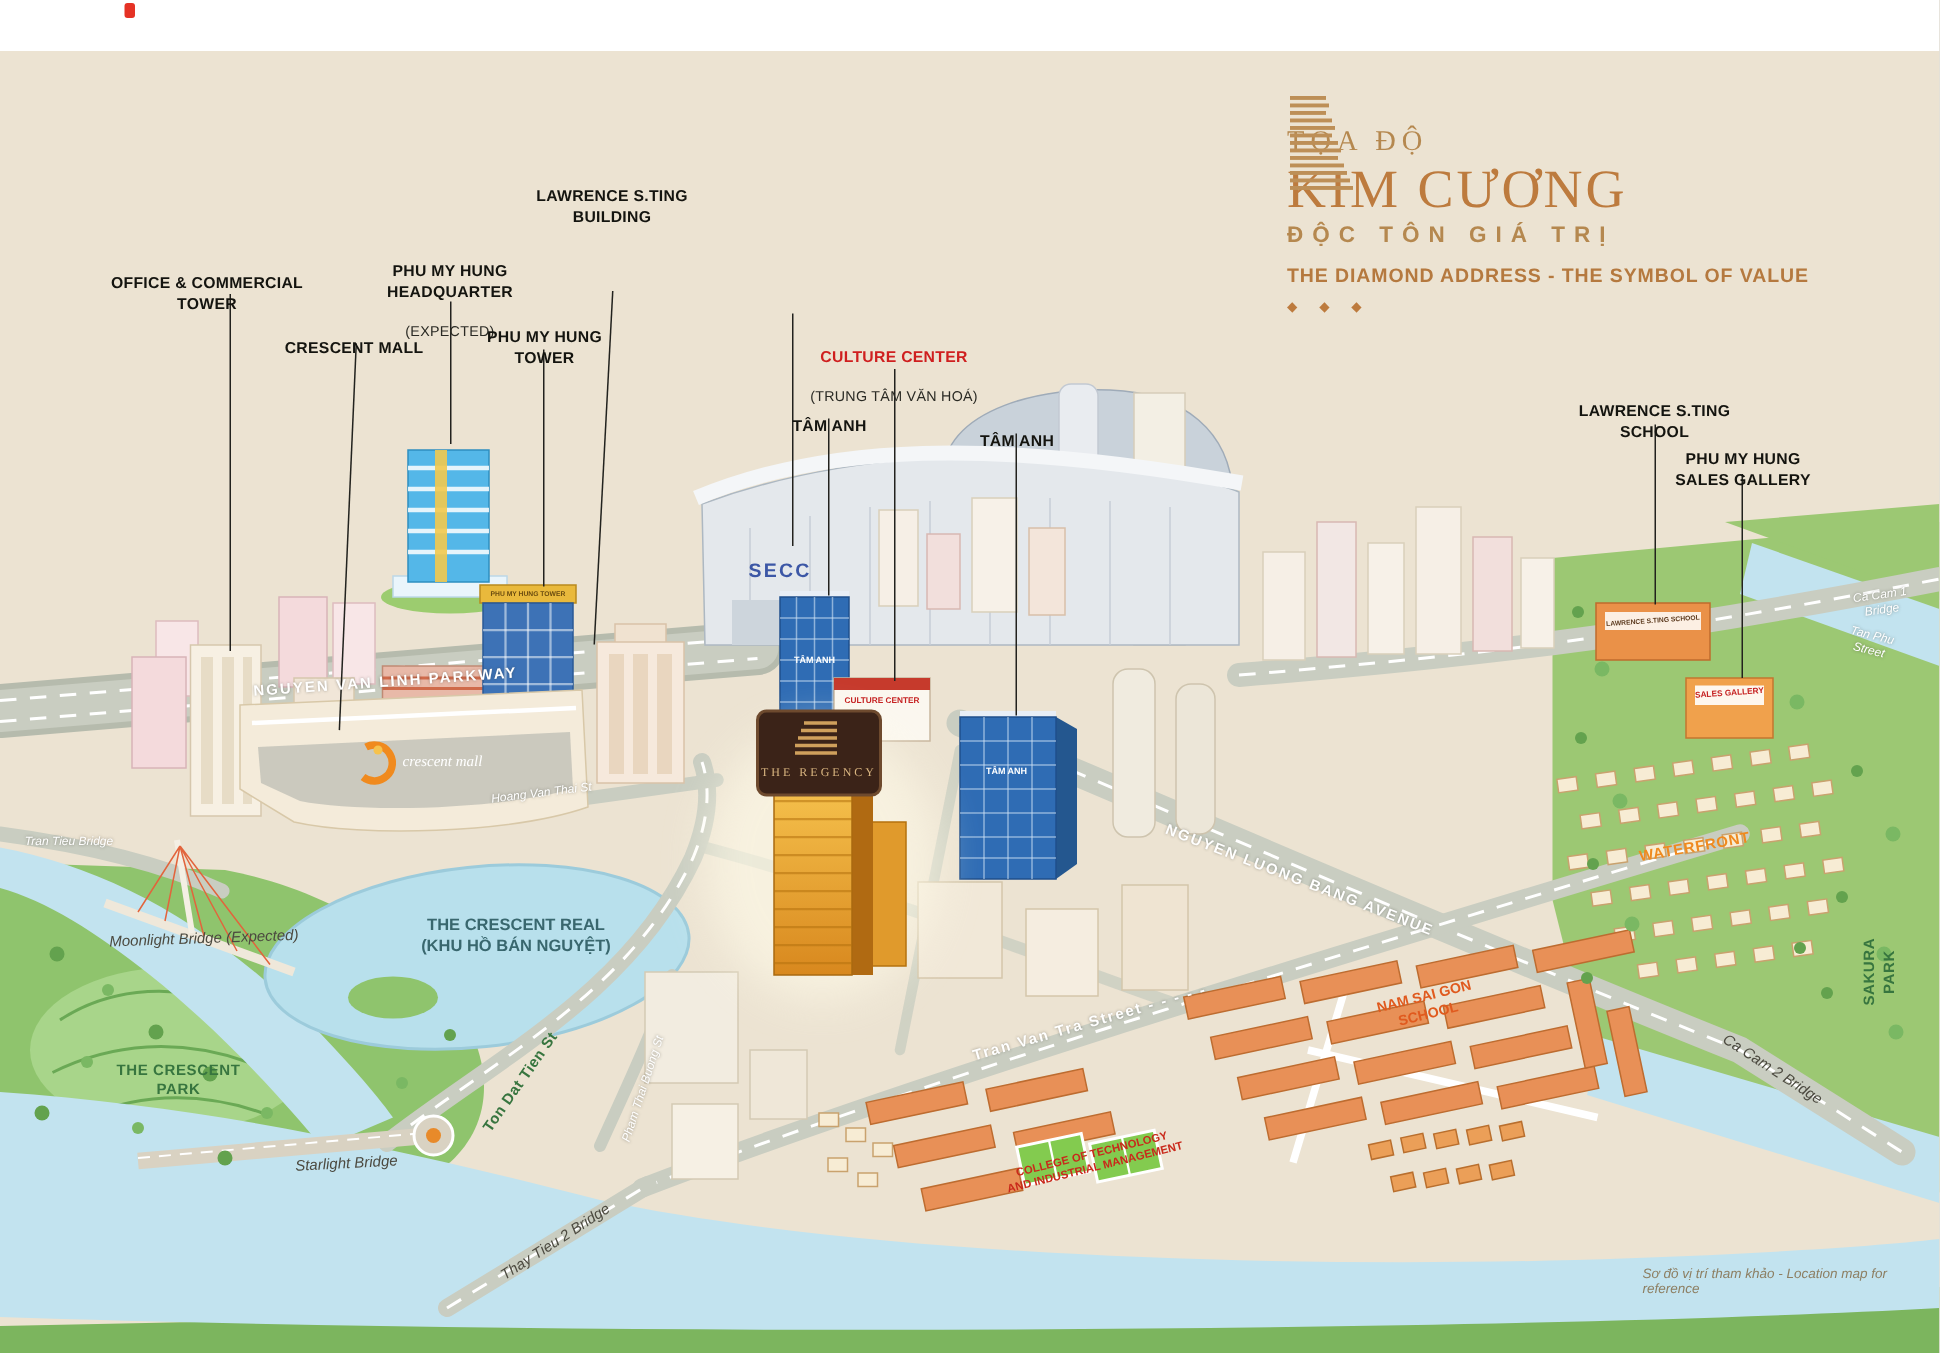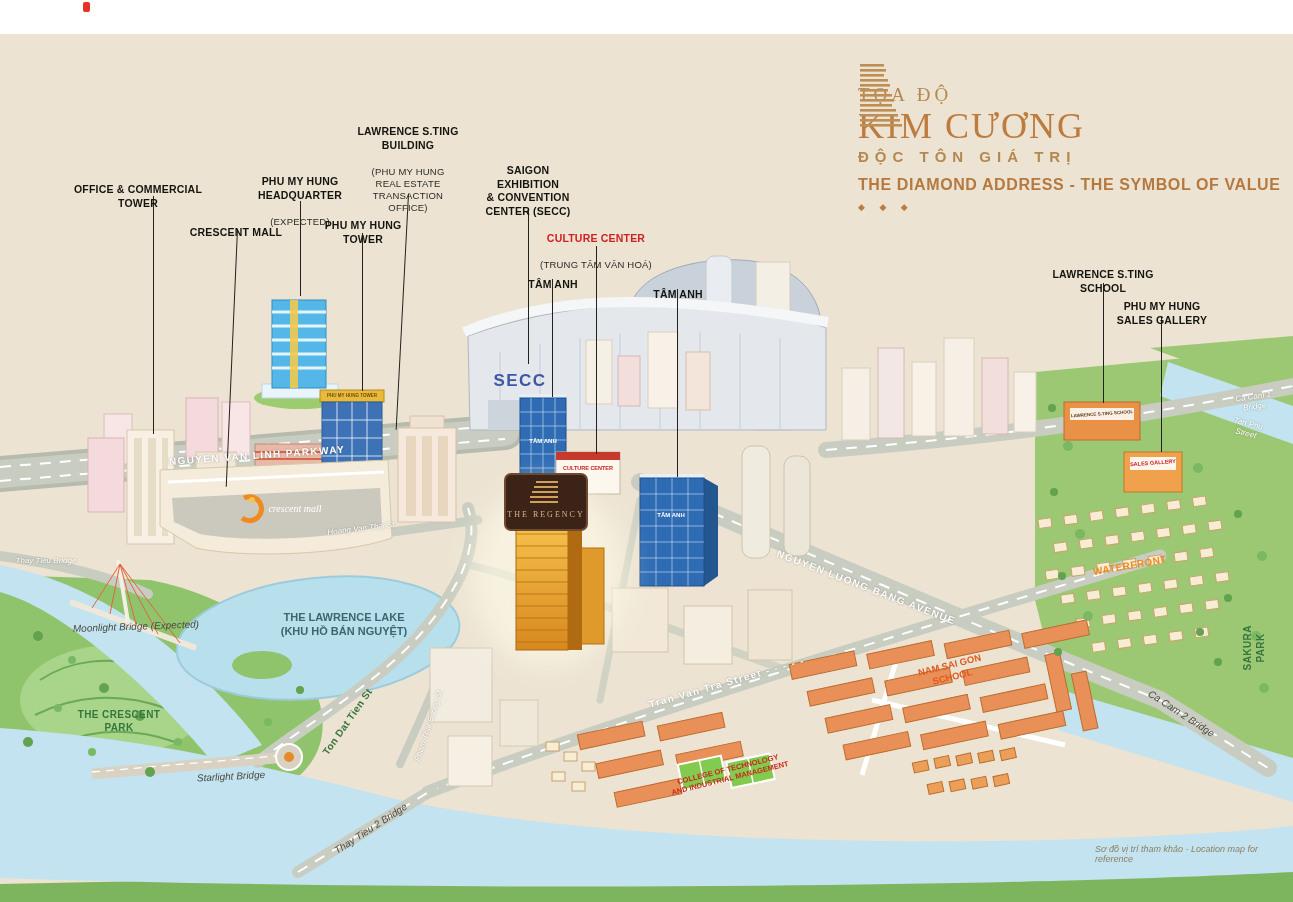--- a/index.html
+++ b/index.html
@@ -11,21 +11,21 @@
   .topbar{position:absolute;left:0;top:0;width:1293px;height:34px;background:#ffffff;}
   .red-marker{position:absolute;left:83px;top:2px;width:7px;height:10px;
               background:#e53225;border-radius:2px;}
 
   
   .brand{position:absolute;left:858px;top:62px;display:flex;align-items:flex-start;gap:16px;}
   .brand-text{margin-top:22px;}
   .b1{font-family:"Liberation Serif",serif;font-size:19px;color:#b5884f;letter-spacing:4px;}
   .b2{font-family:"Liberation Serif",serif;font-size:36px;color:#bd7b3e;letter-spacing:2px;line-height:1.02;margin-top:2px;}
   .b3{font-size:15px;color:#b5884f;letter-spacing:6px;margin-top:3px;font-weight:700;}
-  .b4{font-size:16px;color:#b5793f;letter-spacing:.6px;margin-top:11px;font-weight:700;}
+  .b4{font-size:13px;color:#b5793f;letter-spacing:.6px;margin-top:11px;font-weight:700;}
   .b5{font-size:9px;color:#bd7b3e;letter-spacing:6px;margin-top:8px;}
 
   
   .callout{position:absolute;transform:translateX(-50%);text-align:center;
            color:#14140f;font-size:10.5px;font-weight:700;line-height:1.28;
            letter-spacing:.2px;white-space:pre-line;width:max-content;max-width:160px;}
   .callout .t{display:block;white-space:pre-line;}
   .callout .sub{display:block;font-weight:400;font-size:9.5px;color:#2a2a24;white-space:pre-line;}
   .callout.red .t{color:#cf1f1f;}
   .lead{position:absolute;width:1px;background:#22221e;}
@@ -34,21 +34,21 @@
   .ml{position:absolute;transform:translate(-50%,-50%);white-space:pre-line;
       text-align:center;line-height:1.25;pointer-events:none;}
   .ml-road{color:#fff;font-weight:700;font-size:10px;letter-spacing:1.4px;text-shadow:0 0 2px rgba(60,60,50,.45);}
   .ml-street{color:#fff;font-size:8px;font-style:italic;text-shadow:0 0 2px rgba(60,60,50,.5);}
   .ml-bridge{color:#4c4a40;font-style:italic;font-size:10px;}
   .ml-park{color:#37753f;font-weight:700;font-size:10px;letter-spacing:.4px;}
   .ml-lake{color:#39676e;font-weight:700;font-size:11px;}
   .ml-orange{color:#ef8a1f;font-weight:700;font-size:10px;letter-spacing:.5px;}
   .ml-red{color:#e05a1e;font-weight:700;font-size:9.5px;}
   .ml-college{color:#c9291b;font-weight:700;font-size:7.5px;}
-  .ml-secc{color:#3c57a6;font-weight:700;font-size:17px;letter-spacing:1.5px;}
+  .ml-secc{color:#3c57a6;font-weight:700;font-size:13px;letter-spacing:1.5px;}
   .ml-script{color:#fff;font-style:italic;font-family:"Liberation Serif",serif;font-size:10px;}
   .ml-sign-dark{color:#6b4c10;font-weight:700;font-size:4.5px;}
   .ml-sign-dark2{color:#5c3a1e;font-weight:700;font-size:4.5px;}
   .ml-sign-red{color:#c62222;font-weight:700;font-size:5.5px;}
   .ml-sign-white{color:#fff;font-weight:700;font-size:6px;}
   .ml-regency{color:#d9b580;font-family:"Liberation Serif",serif;font-size:8px;letter-spacing:2px;}
 
   .footnote{position:absolute;left:1095px;top:844px;font-size:9px;font-style:italic;color:#8d7f63;}
 
   
@@ -418,30 +418,20 @@
 HEADQUARTER</span>
     <span class="sub">(EXPECTED)</span>
   </div>
   <div class="callout" style="left:363px;top:206px">
     <span class="t">PHU MY HUNG
 TOWER</span>
   </div>
   <div class="callout" style="left:408px;top:112px">
     <span class="t">LAWRENCE S.TING
 BUILDING</span>
-    <span class="sub">(PHU MY HUNG
-REAL ESTATE
-TRANSACTION
-OFFICE)</span>
-  </div>
-  <div class="callout" style="left:528px;top:151px">
-    <span class="t">SAIGON
-EXHIBITION
-&amp; CONVENTION
-CENTER (SECC)</span>
   </div>
   <div class="callout red" style="left:596px;top:219px">
     <span class="t">CULTURE CENTER</span>
     <span class="sub">(TRUNG TÂM VĂN HOÁ)</span>
   </div>
   <div class="callout" style="left:553px;top:265px">
     <span class="t">TÂM ANH</span>
   </div>
   <div class="callout" style="left:678px;top:275px">
     <span class="t">TÂM ANH</span>
@@ -450,25 +440,25 @@
     <span class="t">LAWRENCE S.TING
 SCHOOL</span>
   </div>
   <div class="callout" style="left:1162px;top:287px">
     <span class="t">PHU MY HUNG
 SALES GALLERY</span>
   </div>
 
   <div class="ml ml-road" style="left:257px;top:456px;transform:translate(-50%,-50%) rotate(-4deg)">NGUYEN VAN LINH PARKWAY</div>
   <div class="ml ml-street" style="left:361px;top:529px;transform:translate(-50%,-50%) rotate(-7deg)">Hoang Van Thai St</div>
-  <div class="ml ml-street" style="left:46px;top:561px">Thay Tieu Bridge</div>
+  <div class="ml ml-street" style="left:46px;top:561px">Tran Tieu Bridge</div>
   <div class="ml ml-bridge" style="left:136px;top:627px;transform:translate(-50%,-50%) rotate(-2deg)">Moonlight Bridge (Expected)</div>
   <div class="ml ml-park" style="left:119px;top:721px">THE CRESCENT
 PARK</div>
-  <div class="ml ml-lake" style="left:344px;top:625px">THE LAWRENCE LAKE
+  <div class="ml ml-lake" style="left:344px;top:625px">THE CRESCENT REAL
 (KHU HỒ BÁN NGUYỆT)</div>
   <div class="ml ml-park" style="left:348px;top:722px;transform:translate(-50%,-50%) rotate(-55deg)">Ton Dat Tien St</div>
   <div class="ml ml-street" style="left:429px;top:726px;transform:translate(-50%,-50%) rotate(-72deg)">Pham Thai Buong St</div>
   <div class="ml ml-bridge" style="left:231px;top:777px;transform:translate(-50%,-50%) rotate(-3deg)">Starlight Bridge</div>
   <div class="ml ml-bridge" style="left:371px;top:829px;transform:translate(-50%,-50%) rotate(-33deg)">Thay Tieu 2 Bridge</div>
   <div class="ml ml-road" style="left:727px;top:683px;transform:translate(-50%,-50%) rotate(-16deg)">Tran Van Tra Street - - - - -</div>
   <div class="ml ml-road" style="left:866px;top:588px;transform:translate(-50%,-50%) rotate(21deg)">NGUYEN LUONG BANG AVENUE</div>
   <div class="ml ml-park" style="left:1254px;top:648px;transform:translate(-50%,-50%) rotate(-90deg)">SAKURA PARK</div>
   <div class="ml ml-bridge" style="left:1181px;top:714px;transform:translate(-50%,-50%) rotate(33deg)">Ca Cam 2 Bridge</div>
   <div class="ml ml-street" style="left:1254px;top:402px;transform:translate(-50%,-50%) rotate(-8deg)">Ca Cam 1 Bridge</div>

